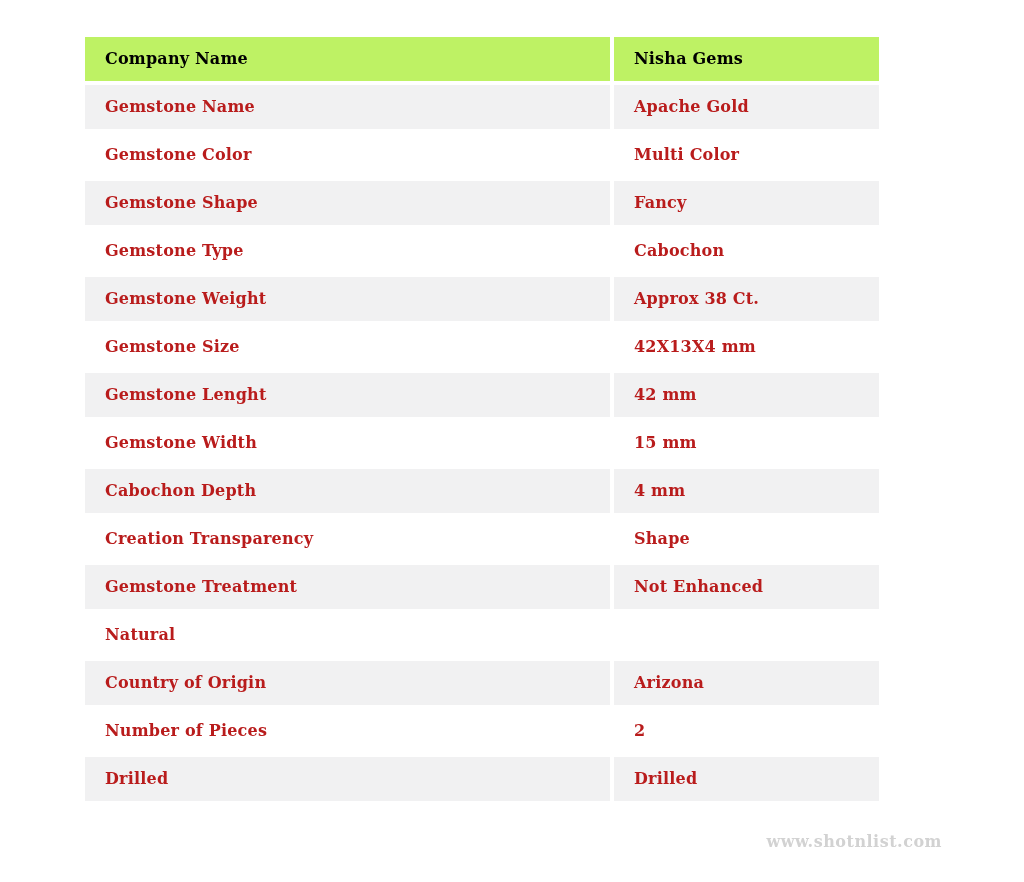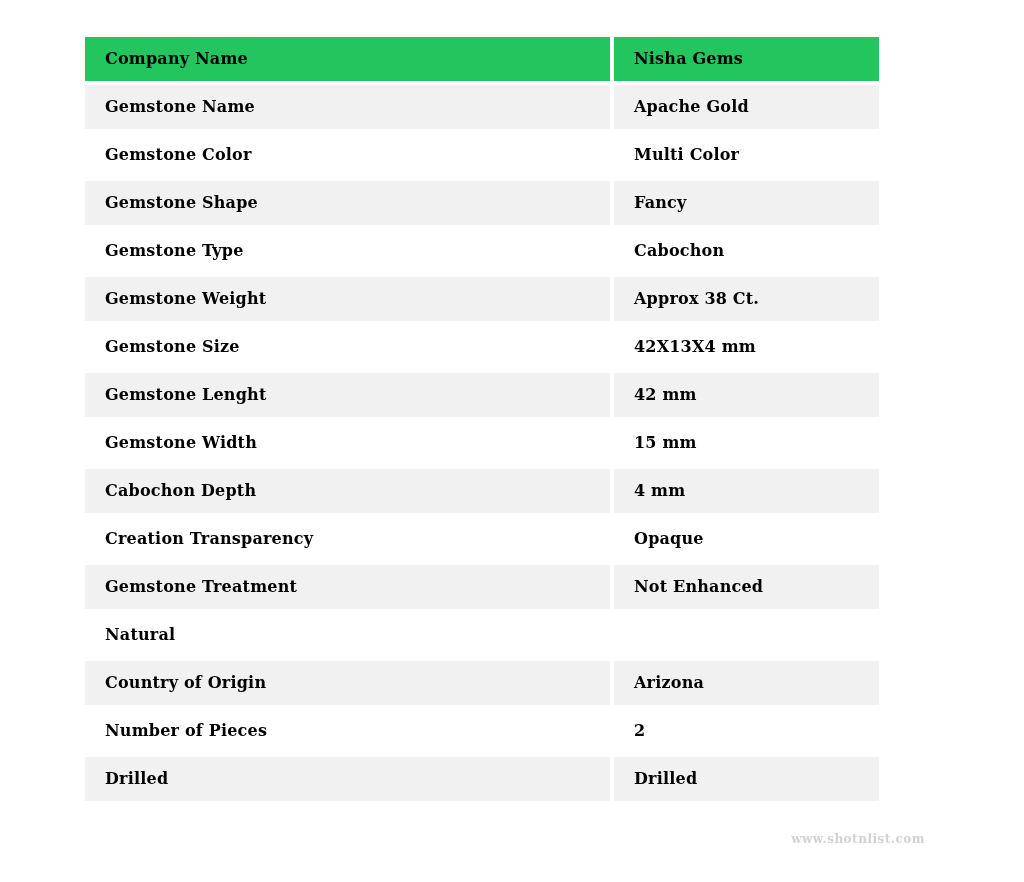--- a/index.html
+++ b/index.html
@@ -29,37 +29,37 @@
     height: 44px;
     margin-bottom: 4px;
   }
   .cell {
     box-sizing: border-box;
     height: 44px;
     line-height: 44px;
     padding-left: 20px;
     font-size: 16px;
     font-weight: bold;
-    color: #000000;
+    color: #b91c1c;
     letter-spacing: 0.2px;
     white-space: nowrap;
     overflow: hidden;
   }
   .cell.left  { width: 525px; }
   .cell.right { width: 265px; }
   
   .row:nth-child(even) .cell { background: #f1f1f2; }
   .row:nth-child(odd)  .cell { background: #ffffff; }
   
-  .row.header .cell { background: #22c55e; color: #000000; }
+  .row.header .cell { background: #bef264; color: #000000; }
   .watermark {
     position: absolute;
     top: 832px;
-    right: 99px;
-    font-size: 12px;
+    right: 82px;
+    font-size: 16px;
     font-weight: bold;
     color: #d2d2d2;
     letter-spacing: 0.5px;
   }
 </style>
 </head>
 <body>
 
 <div class="page">
   <div class="spec-table">
@@ -109,21 +109,21 @@
       <div class="cell right">15 mm</div>
     </div>
 
     <div class="row">
       <div class="cell left">Cabochon Depth</div>
       <div class="cell right">4 mm</div>
     </div>
 
     <div class="row">
       <div class="cell left">Creation Transparency</div>
-      <div class="cell right">Opaque</div>
+      <div class="cell right">Shape</div>
     </div>
 
     <div class="row">
       <div class="cell left">Gemstone Treatment</div>
       <div class="cell right">Not Enhanced</div>
     </div>
 
     <div class="row">
       <div class="cell right">Natural</div>
     </div>

